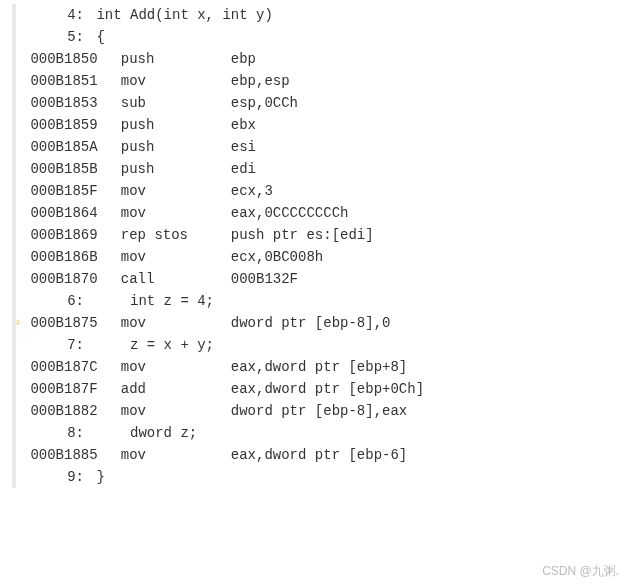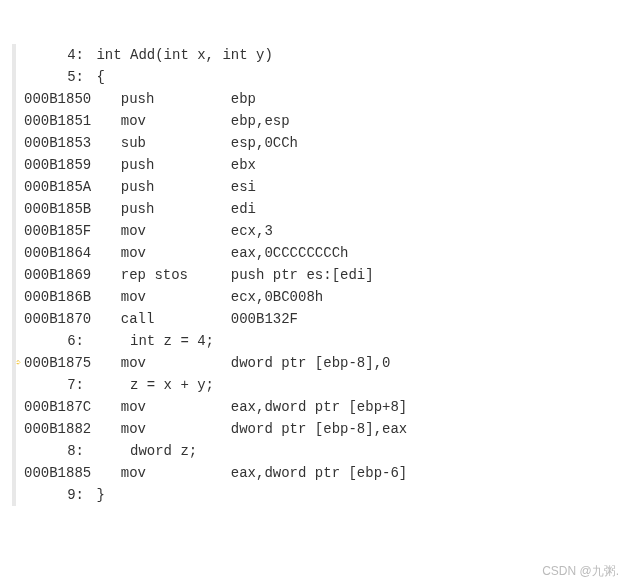--- a/index.html
+++ b/index.html
@@ -9,21 +9,20 @@
     font-size: 14px;
     background: #ffffff;
     color: #333333;
     width: 629px;
     height: 586px;
     position: relative;
     overflow: hidden;
   }
   .editor {
     padding: 4px 0 4px 10px;
-    margin-top: 40px;
   }
   .line {
     display: flex;
     height: 22px;
     line-height: 22px;
     white-space: pre;
     position: relative;
   }
   .gutter {
     width: 14px;
@@ -43,20 +42,21 @@
     left: 2px;
     top:0;
     bottom:0;
   }
   .content {
     flex: 1;
   }
   .addr {
     display: inline-block;
     width: 80px;
+    text-align: center;
   }
   .instr {
     display: inline-block;
     width: 110px;
   }
   .srcnum {
     display: inline-block;
     width: 60px;
     text-align: right;
     padding-right: 4px;
@@ -85,18 +85,19 @@
     <div class="line"><div class="breakpoint-bar"></div><div class="gutter"></div><div class="content"><span class="addr">000B185B</span>  <span class="instr">push</span><span>edi</span></div></div>
     <div class="line"><div class="breakpoint-bar"></div><div class="gutter"></div><div class="content"><span class="addr">000B185F</span>  <span class="instr">mov</span><span>ecx,3</span></div></div>
     <div class="line"><div class="breakpoint-bar"></div><div class="gutter"></div><div class="content"><span class="addr">000B1864</span>  <span class="instr">mov</span><span>eax,0CCCCCCCCh</span></div></div>
     <div class="line"><div class="breakpoint-bar"></div><div class="gutter"></div><div class="content"><span class="addr">000B1869</span>  <span class="instr">rep stos</span><span>push ptr es:[edi]</span></div></div>
     <div class="line"><div class="breakpoint-bar"></div><div class="gutter"></div><div class="content"><span class="addr">000B186B</span>  <span class="instr">mov</span><span>ecx,0BC008h</span></div></div>
     <div class="line"><div class="breakpoint-bar"></div><div class="gutter"></div><div class="content"><span class="addr">000B1870</span>  <span class="instr">call</span><span>000B132F</span></div></div>
     <div class="line"><div class="breakpoint-bar"></div><div class="gutter"></div><div class="content"><span class="srcnum">6:</span> <span>    int z = 4;</span></div></div>
     <div class="line"><div class="breakpoint-bar"></div><div class="gutter"><span class="arrow" style="color: rgb(240, 180, 0);">➪</span></div><div class="content"><span class="addr">000B1875</span>  <span class="instr">mov</span><span>dword ptr [ebp-8],0</span></div></div>
     <div class="line"><div class="breakpoint-bar"></div><div class="gutter"></div><div class="content"><span class="srcnum">7:</span> <span>    z = x + y;</span></div></div>
     <div class="line"><div class="breakpoint-bar"></div><div class="gutter"></div><div class="content"><span class="addr">000B187C</span>  <span class="instr">mov</span><span>eax,dword ptr [ebp+8]</span></div></div>
+    <div class="line"><div class="breakpoint-bar"></div><div class="gutter"></div><div class="content"><span class="addr">000B187F</span>  <span class="instr">add</span><span>eax,dword ptr [ebp+0Ch]</span></div></div>
     <div class="line"><div class="breakpoint-bar"></div><div class="gutter"></div><div class="content"><span class="addr">000B1882</span>  <span class="instr">mov</span><span>dword ptr [ebp-8],eax</span></div></div>
     <div class="line"><div class="breakpoint-bar"></div><div class="gutter"></div><div class="content"><span class="srcnum">8:</span> <span>    dword z;</span></div></div>
     <div class="line"><div class="breakpoint-bar"></div><div class="gutter"></div><div class="content"><span class="addr">000B1885</span>  <span class="instr">mov</span><span>eax,dword ptr [ebp-6]</span></div></div>
     <div class="line"><div class="breakpoint-bar"></div><div class="gutter"></div><div class="content"><span class="srcnum">9:</span> <span>}</span></div></div>
   </div>
 <div class="watermark">CSDN @九粥.</div>
 
 </body></html>

